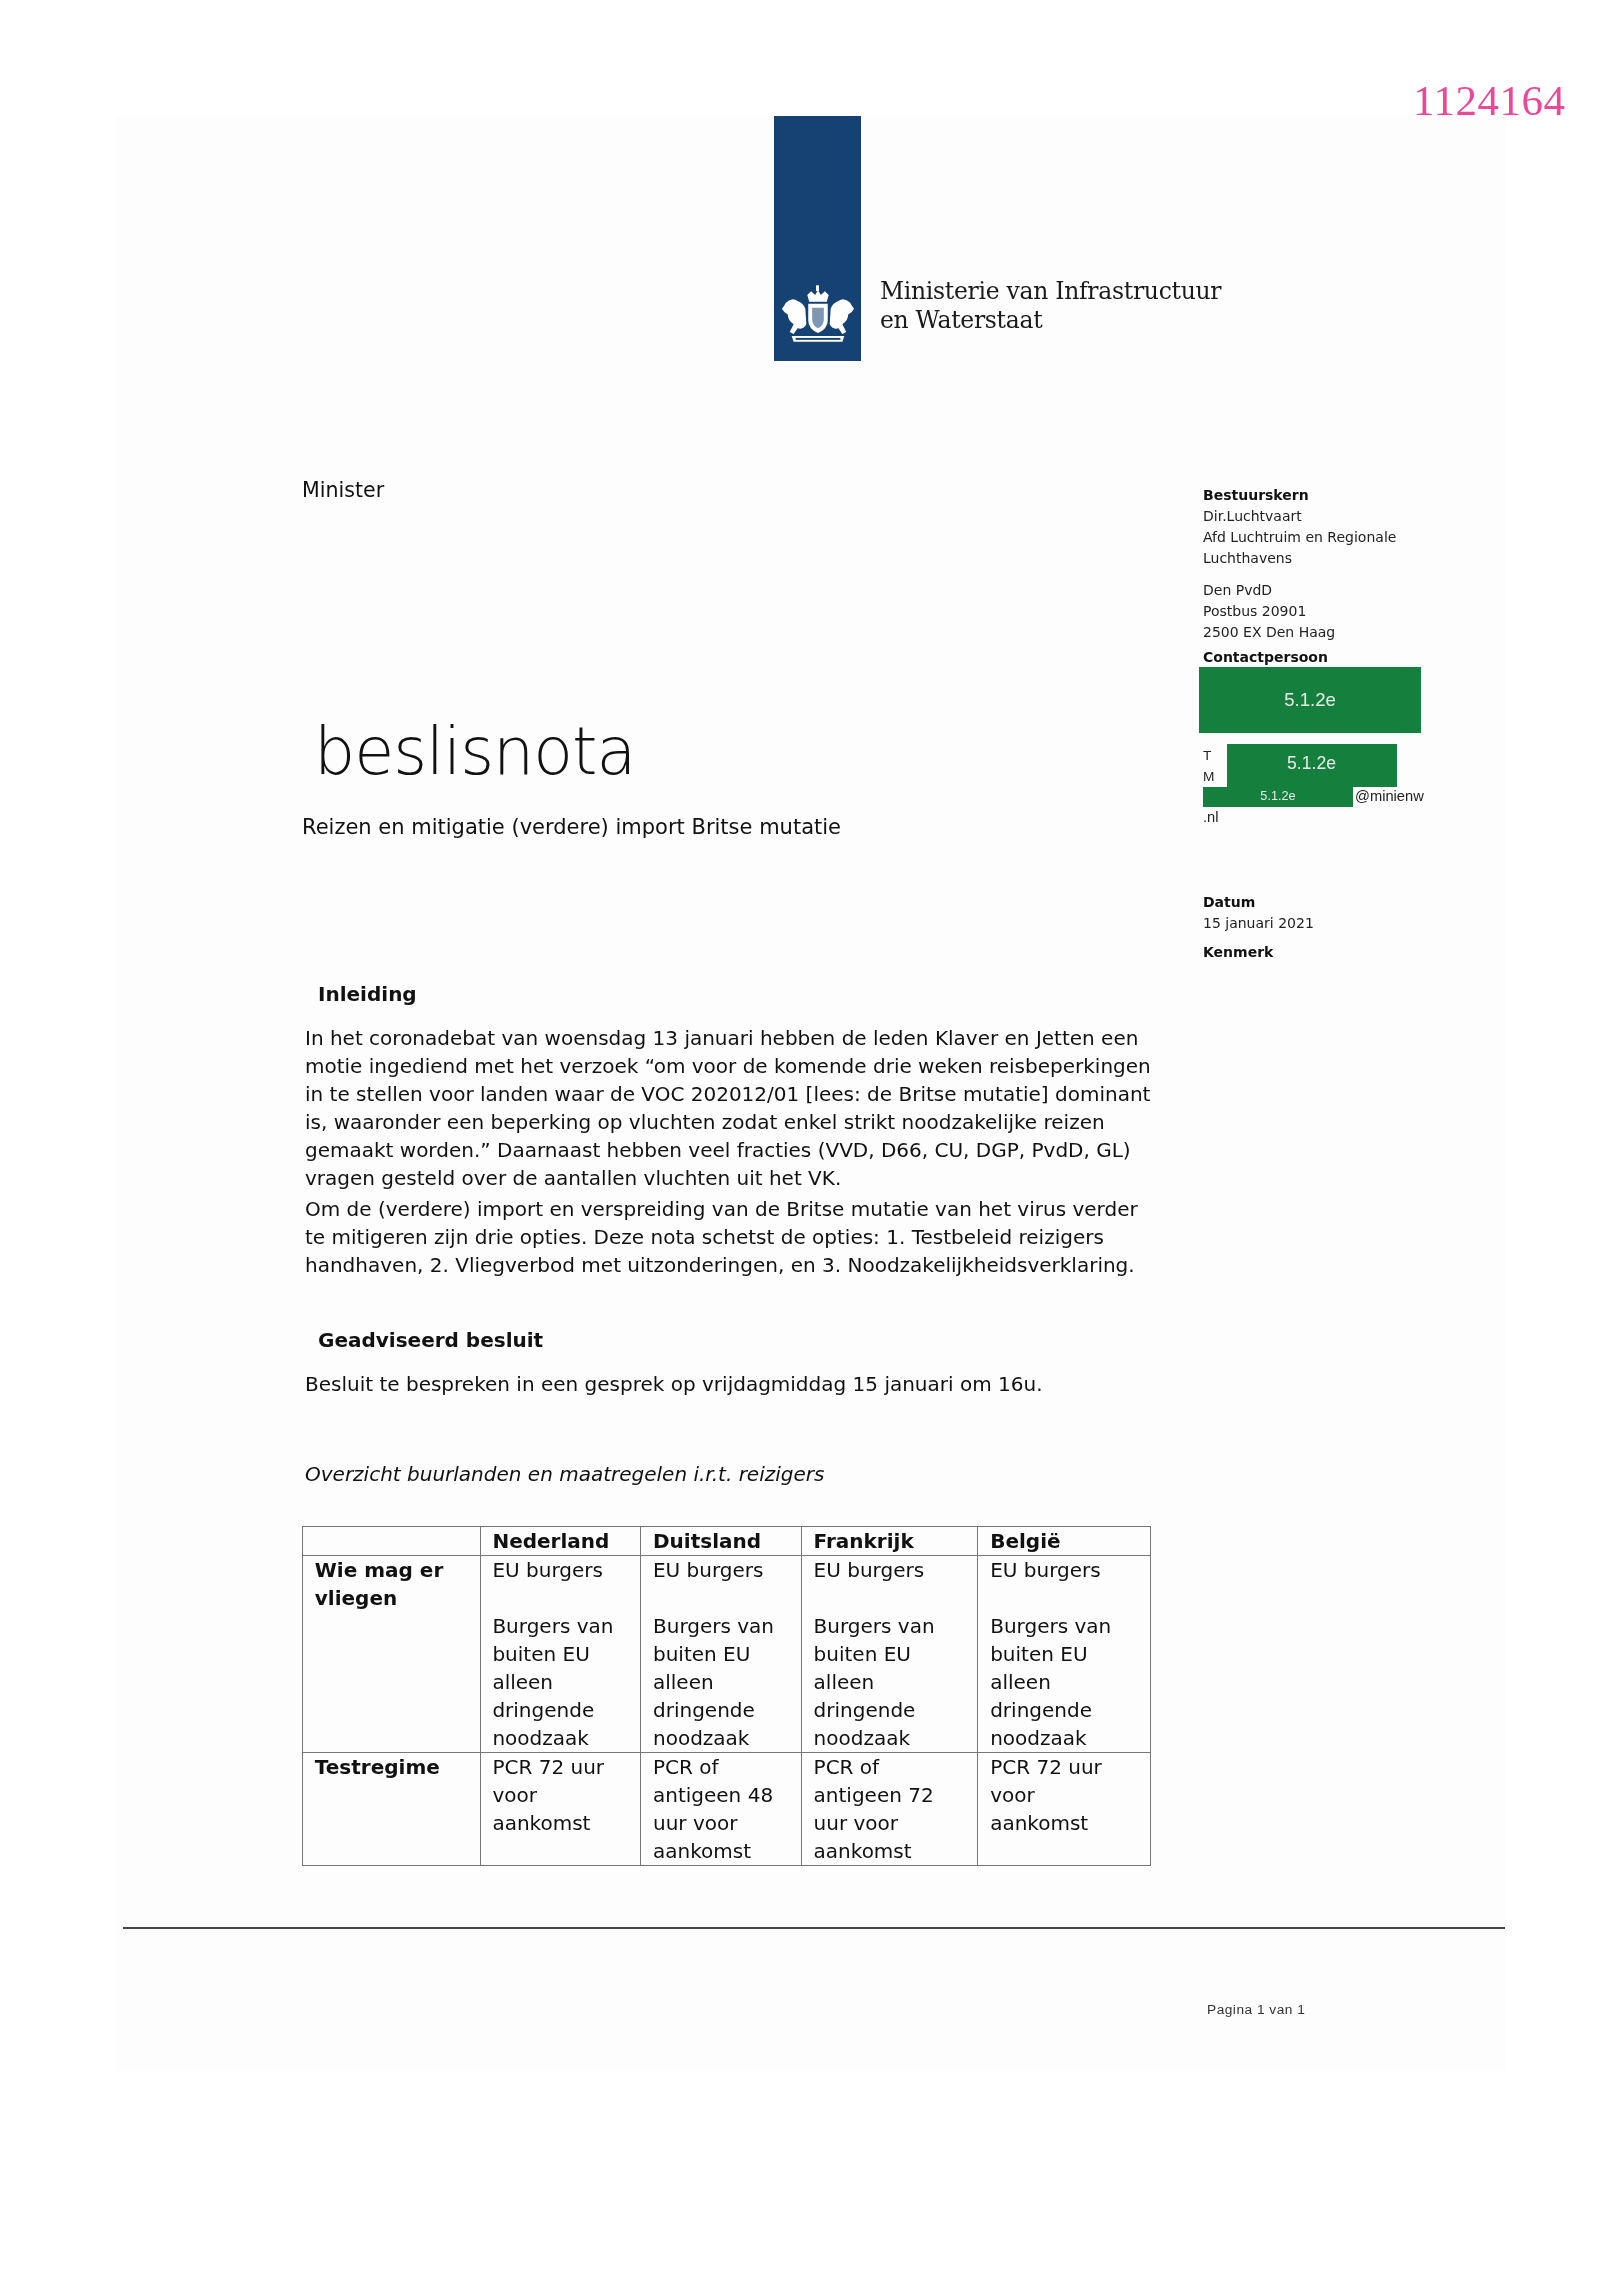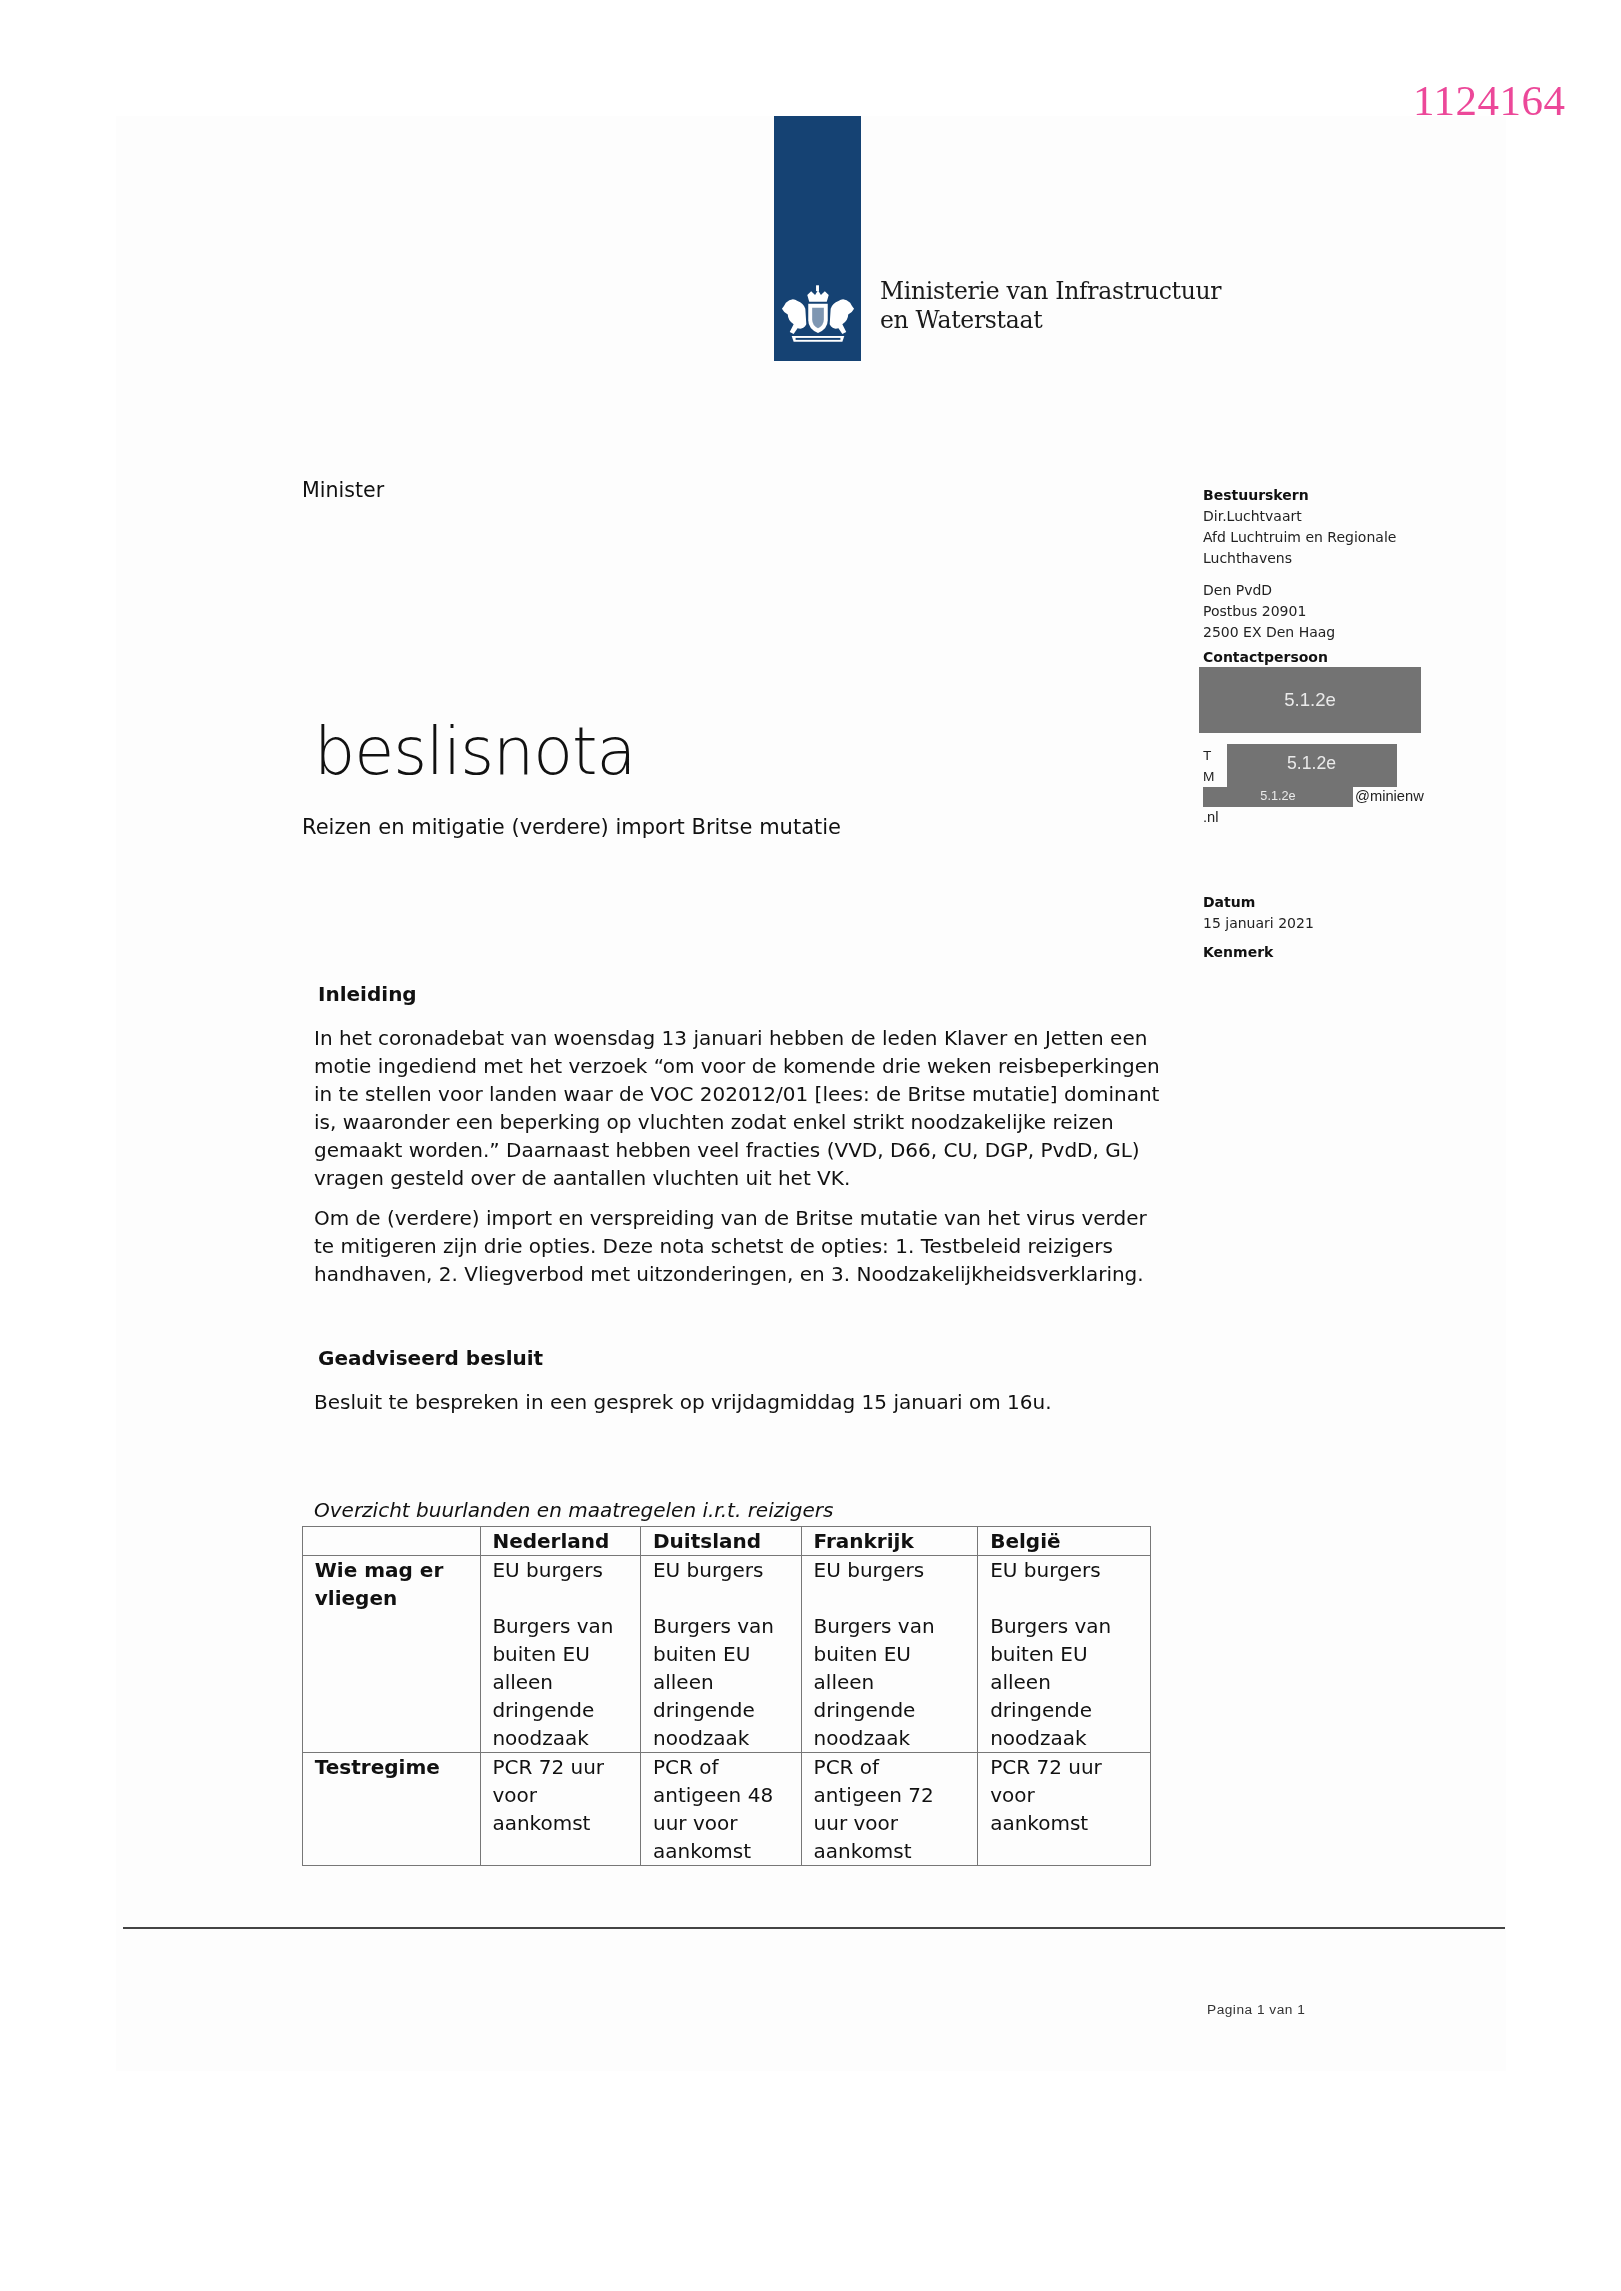--- a/index.html
+++ b/index.html
@@ -31,21 +31,21 @@
   .addressee {
     position: absolute; left: 302px; top: 478px; font-size: 20.6px; color: #111;
   }
   .sidebar {
     position: absolute; left: 1203px; top: 485px; width: 274px;
     font-size: 14px; line-height: 21px; color: #222;
   }
   .sidebar .label { font-weight: bold; color: #111; }
   .sidebar .gap { height: 10.8px; }
   .redact {
-    background: #737373; color: #eaeaea; text-align: center;
+    background: #15803d; color: #eaeaea; text-align: center;
     font-family: "Liberation Sans", sans-serif;
   }
   .redact-contact {
     position: absolute; left: -3.9px; top: 182px; width: 222px; height: 66px;
     font-size: 18.6px; line-height: 66px;
   }
   .t-m {
     position: absolute; left: 0; top: 261px; font-family: "Liberation Sans", sans-serif;
     font-size: 13.7px; line-height: 20.6px; color: #222;
   }
@@ -72,21 +72,21 @@
     letter-spacing: -1px; color: #111;
   }
   .subtitle {
     position: absolute; left: 302px; top: 815px; font-size: 21px; color: #111;
   }
   .body {
     position: absolute; left: 302px; top: 964px; width: 863px;
     font-size: 20px; line-height: 28px; color: #111;
   }
   .body h3 { margin: 16px; font-size: 20px; font-weight: bold; line-height: 28px; }
-  .body p { margin: 12px; }
+  .body p { margin: 3px; }
   .spacer { height: 28px; }
   .caption { font-style: italic; }
   table.overview {
     position: absolute; left: 302px; top: 1526px; border-collapse: collapse;
     font-size: 20px; line-height: 28px; color: #111;
   }
   table.overview td, table.overview th {
     border: 1.5px solid #777; vertical-align: top; text-align: left;
     padding: 0 7.8px 0 11.8px;
   }

